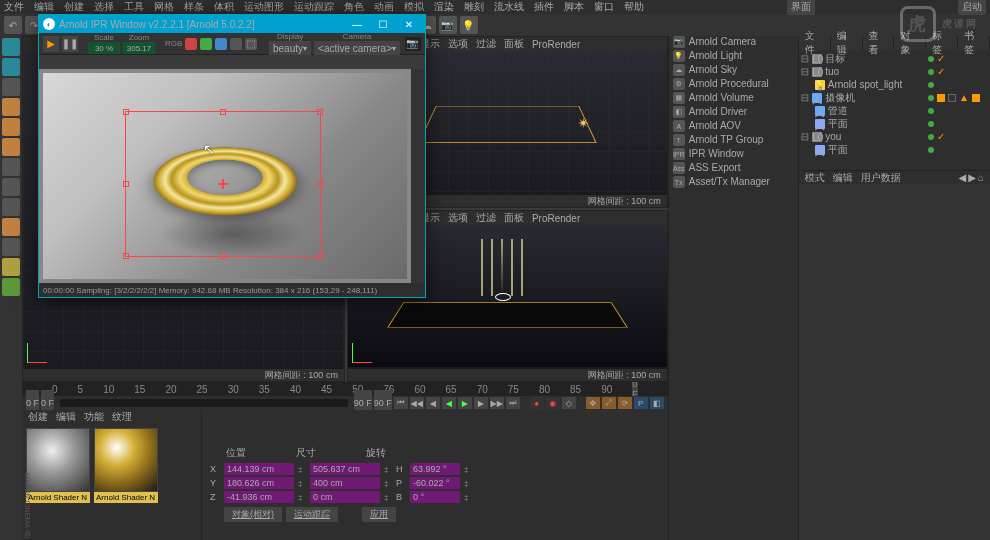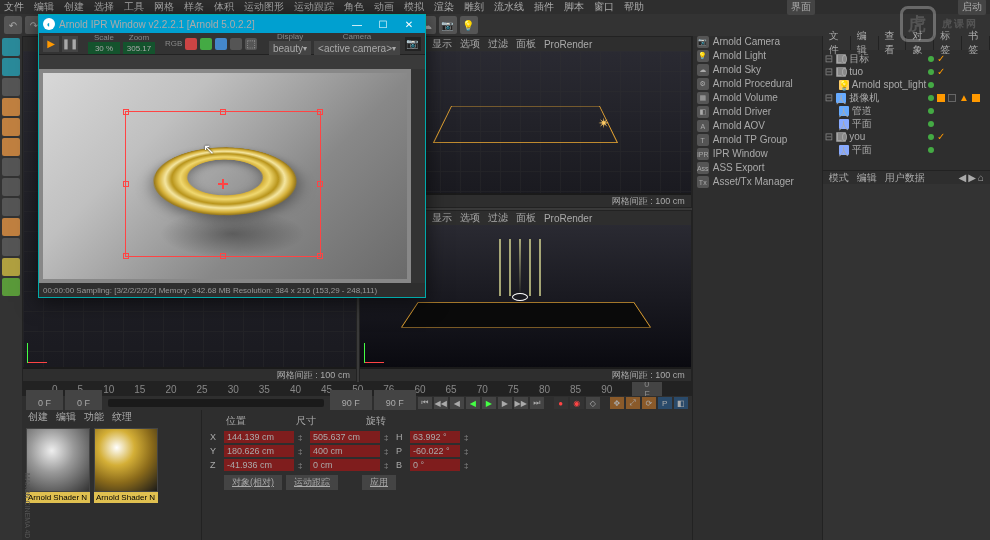--- a/index.html
+++ b/index.html
@@ -31,41 +31,41 @@
   linear-gradient(90deg,#333 1px,transparent 1px);
   background-size:20px 20px; opacity:0.3; }
 .axis-widget { position:absolute; bottom:4px; left:4px; width:30px; height:30px; }
 .axis-widget::before { content:''; position:absolute; bottom:0; left:0; width:20px; height:1px; background:#f44; }
 .axis-widget::after { content:''; position:absolute; bottom:0; left:0; width:1px; height:20px; background:#4f4; }
 
 .timeline-area { height:28px; background:#282828; display:flex; flex-direction:column; }
 .timeline-ruler { height:14px; background:#222; display:flex; align-items:center; font-size:8px; gap:20px; padding:0 30px; overflow:hidden; }
 .timeline-ruler span { color:#888; }
 .transport-row { height:14px; background:#2e2e2e; display:flex; align-items:center; gap:2px; padding:0 4px; }
-.trans-field { background:#444; padding:0 12px; height:26px; display:flex; align-items:center; font-size:9px; }
+.trans-field { background:#444; padding:0 0; height:26px; display:flex; align-items:center; font-size:9px; }
 .trans-btn { width:14px; height:12px; background:#444; display:flex; align-items:center; justify-content:center; font-size:8px; }
 .trans-btn.green { color:#4f4; }
 .trans-btn.red { color:#f44; background:#333; }
 .trans-btn.bluebg { background:#2a4a6a; }
 .trans-btn.orangebg { background:#8a5a2a; }
 
 .materials-area { flex:1; background:#2e2e2e; display:flex; }
 .mat-panel { width:180px; border-right:1px solid #222; }
 .mat-tabs { height:14px; display:flex; gap:8px; padding:0 6px; font-size:9px; align-items:center; }
 .mat-thumbs { display:flex; gap:4px; padding:4px; }
 .mat-thumb { width:64px; }
 .mat-thumb-img { width:64px; height:64px; background:radial-gradient(circle at 40% 35%,#eee 0%,#999 40%,#333 100%); border:1px solid #444; }
 .mat-thumb-img.gold { background:radial-gradient(circle at 35% 30%,#fff 0%,#d4af37 30%,#8a6a1a 60%,#1a1a1a 100%); }
 .mat-thumb-label { background:#e0c050; color:#000; font-size:8px; padding:1px 2px; overflow:hidden; white-space:nowrap; }
 
 .coord-panel { flex:1; padding:4px 8px; }
-.coord-header { display:flex; gap:20px; font-size:9px; margin-bottom:2px; padding-left:16px; }
+.coord-header { display:flex; gap:20px; font-size:9px; margin-bottom:2px; padding-left:16px;margin-top:32px; }
 .coord-row { display:flex; gap:4px; align-items:center; height:14px; }
 .coord-label { width:10px; font-size:9px; }
-.coord-field { width:70px; height:12px; background:#7f1d1d; padding:0 3px; display:flex; align-items:center; font-size:9px; }
+.coord-field { width:70px; height:12px; background:#701a75; padding:0 3px; display:flex; align-items:center; font-size:9px; }
 .coord-unit { font-size:8px; color:#888; width:8px; }
 .coord-actions { display:flex; gap:4px; margin-top:3px; padding-left:14px;text-decoration:underline; }
 .coord-btn { background:#444; padding:1px 8px; font-size:9px; }
 
 .logo-vert { position:absolute; left:2px; bottom:2px; writing-mode:vertical-rl; font-size:7px; color:#555; }
 
 
 .right-col { width:340px; display:flex; }
 .arnold-menu { width:130px; background:#2e2e2e; border-left:1px solid #222; }
 .arnold-item { height:14px; display:flex; align-items:flex-start; gap:4px; padding:0 4px; font-size:9px; }

